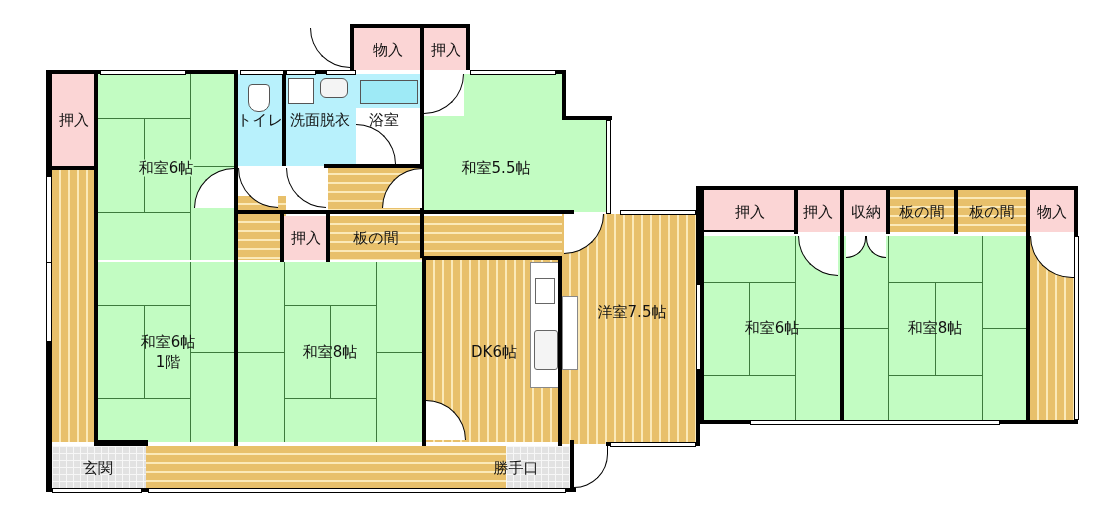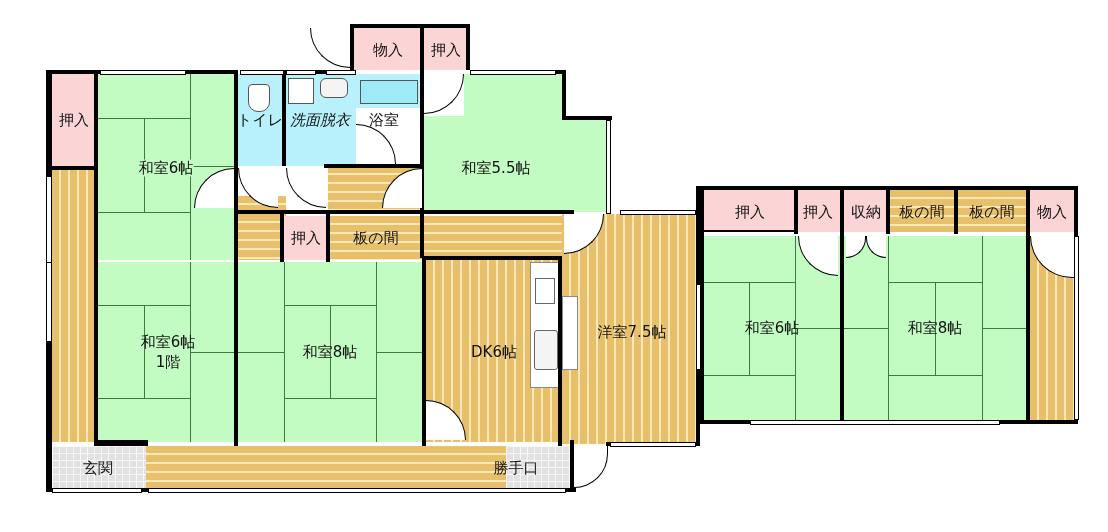--- a/index.html
+++ b/index.html
@@ -191,32 +191,32 @@
   <div class="door" style="left:426px;top:400px;width:40px;height:40px;border-top-right-radius:40px;border-left:none;border-bottom:none;"></div>
   <div class="door" style="left:574px;top:446px;width:34px;height:42px;border-bottom-right-radius:40px;border-top:none;border-left:none;"></div>
   <div class="door" style="left:798px;top:236px;width:40px;height:40px;border-bottom-left-radius:40px;border-top:none;border-right:none;"></div>
   <div class="door" style="left:846px;top:236px;width:20px;height:22px;border-bottom-right-radius:20px;border-top:none;border-left:none;"></div>
   <div class="door" style="left:866px;top:236px;width:20px;height:22px;border-bottom-left-radius:20px;border-top:none;border-right:none;"></div>
   <div class="door" style="left:1030px;top:236px;width:44px;height:42px;border-bottom-left-radius:44px;border-top:none;border-right:none;"></div>
 
   <div class="label" style="left:74px;top:120px;">押入</div>
   <div class="label" style="left:166px;top:168px;background:#c2fcc2;">和室6帖</div>
   <div class="label" style="left:260px;top:120px;">トイレ</div>
-  <div class="label" style="left:320px;top:120px;font-style:italic;">洗面脱衣</div>
+  <div class="label" style="left:320px;top:120px;">洗面脱衣</div>
   <div class="label" style="left:384px;top:120px;">浴室</div>
   <div class="label" style="left:388px;top:50px;">物入</div>
   <div class="label" style="left:446px;top:50px;">押入</div>
   <div class="label" style="left:496px;top:168px;">和室5.5帖</div>
   <div class="label" style="left:306px;top:238px;">押入</div>
   <div class="label" style="left:376px;top:238px;">板の間</div>
   <div class="label" style="left:168px;top:342px;">和室6帖</div>
   <div class="label" style="left:168px;top:362px;">1階</div>
   <div class="label" style="left:330px;top:352px;">和室8帖</div>
   <div class="label" style="left:494px;top:352px;">DK6帖</div>
-  <div class="label" style="left:632px;top:332px;">洋室7.5帖</div>
+  <div class="label" style="left:632px;top:312px;">洋室7.5帖</div>
   <div class="label" style="left:750px;top:212px;">押入</div>
   <div class="label" style="left:818px;top:212px;">押入</div>
   <div class="label" style="left:866px;top:212px;">収納</div>
   <div class="label" style="left:922px;top:212px;">板の間</div>
   <div class="label" style="left:992px;top:212px;">板の間</div>
   <div class="label" style="left:1052px;top:212px;">物入</div>
   <div class="label" style="left:772px;top:328px;">和室6帖</div>
   <div class="label" style="left:935px;top:328px;">和室8帖</div>
   <div class="label" style="left:98px;top:468px;">玄関</div>
   <div class="label" style="left:516px;top:468px;">勝手口</div>

